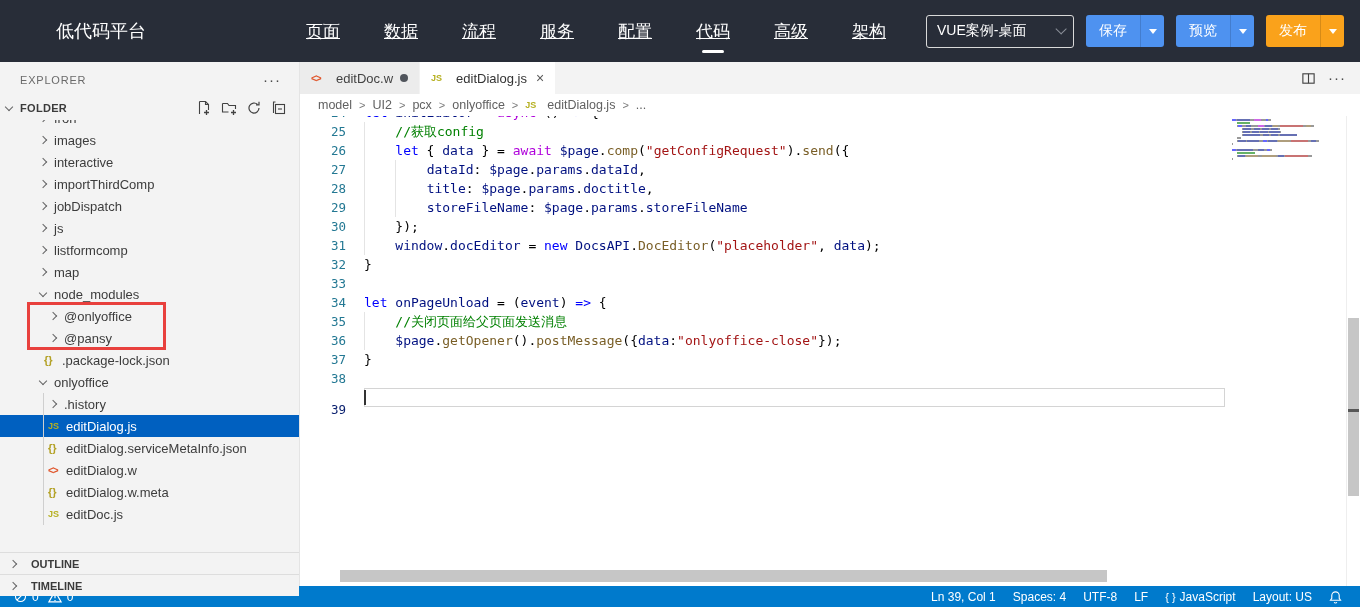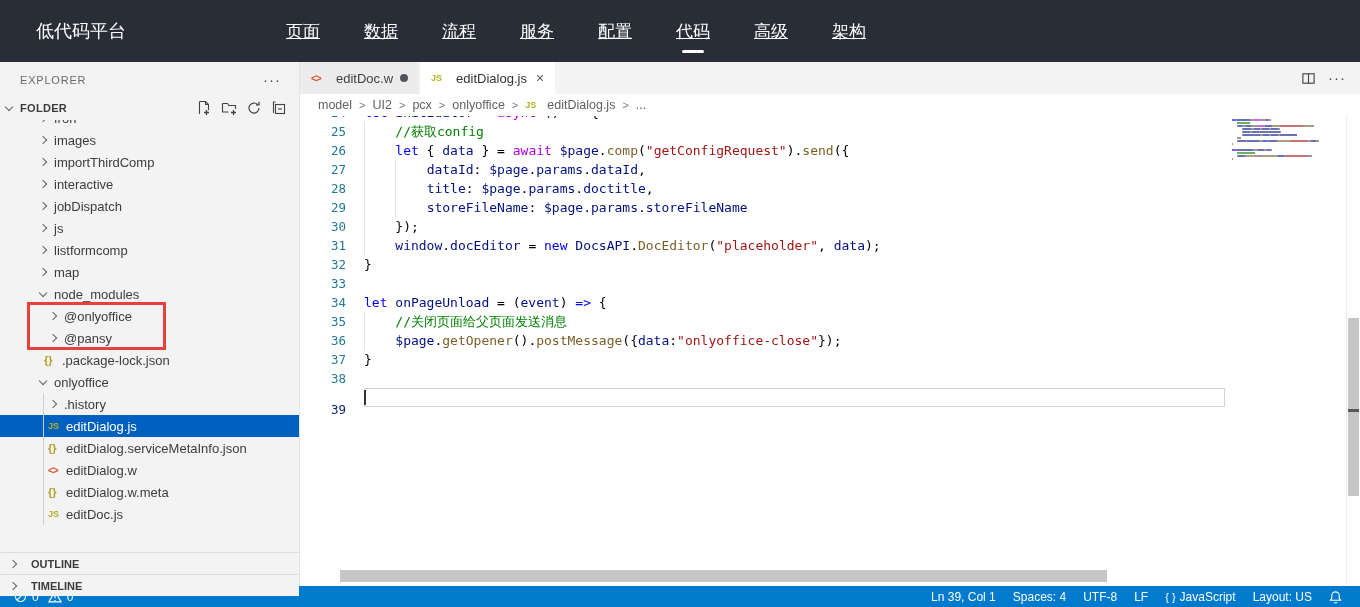--- a/index.html
+++ b/index.html
@@ -1,20 +1,20 @@
 <!DOCTYPE html>
 <html style="--sel-blue: #0060c0; --statusbar: #007acc; --ann-red: #e8403d;"><head>
 <meta charset="utf-8">
 <style>
   * { box-sizing: border-box; margin: 0; padding: 0; }
   html,body { width:1360px; height:607px; overflow:hidden; }
   body { font-family:"Liberation Sans",sans-serif; background:#fff; position:relative; }
 
   
-  .topbar { height:62px; background:#282d38; display:flex; align-items:center; color:#fff; position:relative; }
+  .topbar { height:62px; background:#282d38; display:flex; align-items:center; color:#fff; position:relative;padding-left:20px; }
   .app-title { font-size:18px; margin-left:36px; white-space:nowrap; }
   .topnav { display:flex; margin-left:160px; column-gap:44px; font-size:17px; }
   .nav-item { position:relative; cursor:pointer; white-space:nowrap;text-decoration:underline; }
   .nav-item.active::after { content:""; position:absolute; left:50%; transform:translateX(-50%);
     bottom:-10px; width:22px; height:3px; background:#fff; border-radius:2px; }
   .topbar-right { margin-left:auto; display:flex; align-items:center; gap:12px; margin-right:16px; }
   .project-select { width:148px; height:33px; border:1px solid #d9d9d9; border-radius:3px;
     display:flex; align-items:center; justify-content:space-between; padding:0 10px; font-size:14px; cursor:pointer; }
   .sel-chev { width:8px; height:8px; border-right:1.6px solid #8a8f98; border-bottom:1.6px solid #8a8f98;
     transform:rotate(45deg) translateY(-3px); }
@@ -101,20 +101,46 @@
   <nav class="topnav" id="topnav">
       <div class="nav-item">页面</div>
       <div class="nav-item">数据</div>
       <div class="nav-item">流程</div>
       <div class="nav-item">服务</div>
       <div class="nav-item">配置</div>
       <div class="nav-item active">代码</div>
       <div class="nav-item">高级</div>
       <div class="nav-item">架构</div>
     </nav>
+  <div class="topbar-right">
+    <div class="project-select">
+      <span>VUE案例-桌面</span>
+      <span class="sel-chev"></span>
+    </div>
+    <div id="topbar-buttons" style="display:flex;gap:12px;">
+        <div class="split-btn" style="background: rgb(78, 146, 240);">
+          <span class="split-main">保存</span>
+          <span class="split-arrow">
+            <span class="tri-down"></span>
+          </span>
+        </div>
+        <div class="split-btn" style="background: rgb(78, 146, 240);">
+          <span class="split-main">预览</span>
+          <span class="split-arrow">
+            <span class="tri-down"></span>
+          </span>
+        </div>
+        <div class="split-btn" style="background: rgb(250, 162, 27);">
+          <span class="split-main">发布</span>
+          <span class="split-arrow">
+            <span class="tri-down"></span>
+          </span>
+        </div>
+      </div>
+  </div>
 </div>
 
 <div class="workbench">
 
   <aside class="sidebar">
     <div class="explorer-head">
       <span>EXPLORER</span>
       <span class="dots">···</span>
     </div>
     <div class="section-head">
@@ -150,26 +176,26 @@
           <span>fron</span>
         </div>
         <div class="trow">
           <span style="flex: 0 0 auto; width: 40px;"></span>
           <span class="chev col"></span>
           <span>images</span>
         </div>
         <div class="trow">
           <span style="flex: 0 0 auto; width: 40px;"></span>
           <span class="chev col"></span>
+          <span>interactive</span>
+        </div>
+        <div class="trow">
+          <span style="flex: 0 0 auto; width: 40px;"></span>
+          <span class="chev col"></span>
           <span>importThirdComp</span>
-        </div>
-        <div class="trow">
-          <span style="flex: 0 0 auto; width: 40px;"></span>
-          <span class="chev col"></span>
-          <span>interactive</span>
         </div>
         <div class="trow">
           <span style="flex: 0 0 auto; width: 40px;"></span>
           <span class="chev col"></span>
           <span>jobDispatch</span>
         </div>
         <div class="trow">
           <span style="flex: 0 0 auto; width: 40px;"></span>
           <span class="chev col"></span>
           <span>js</span>

